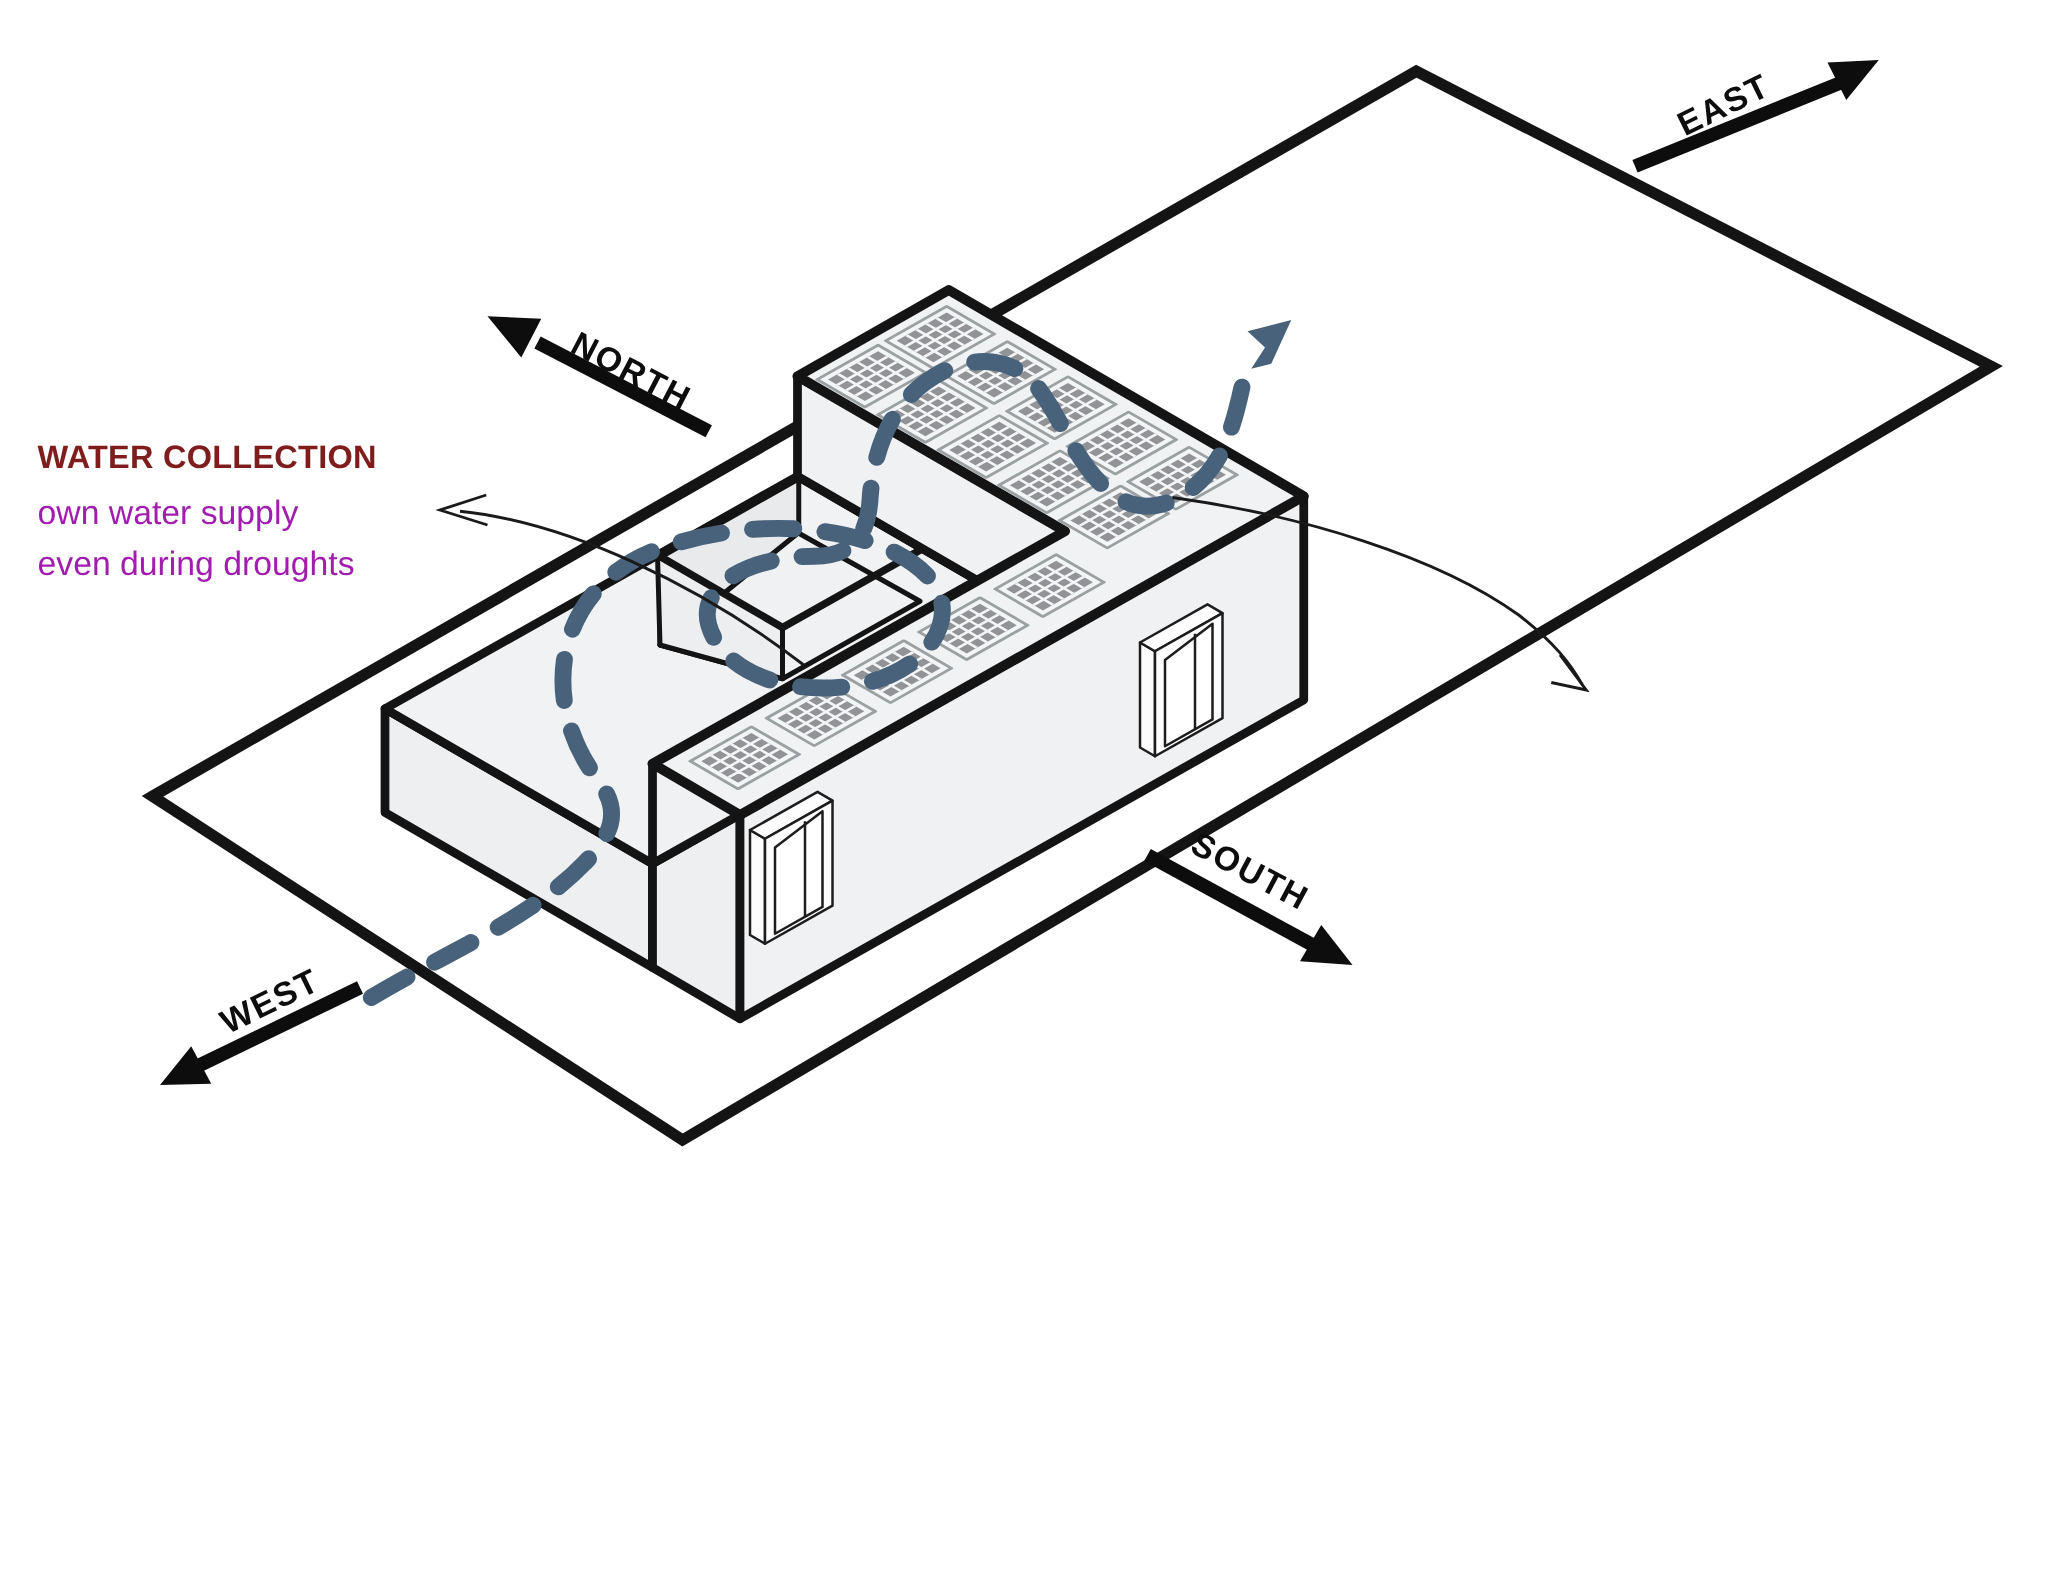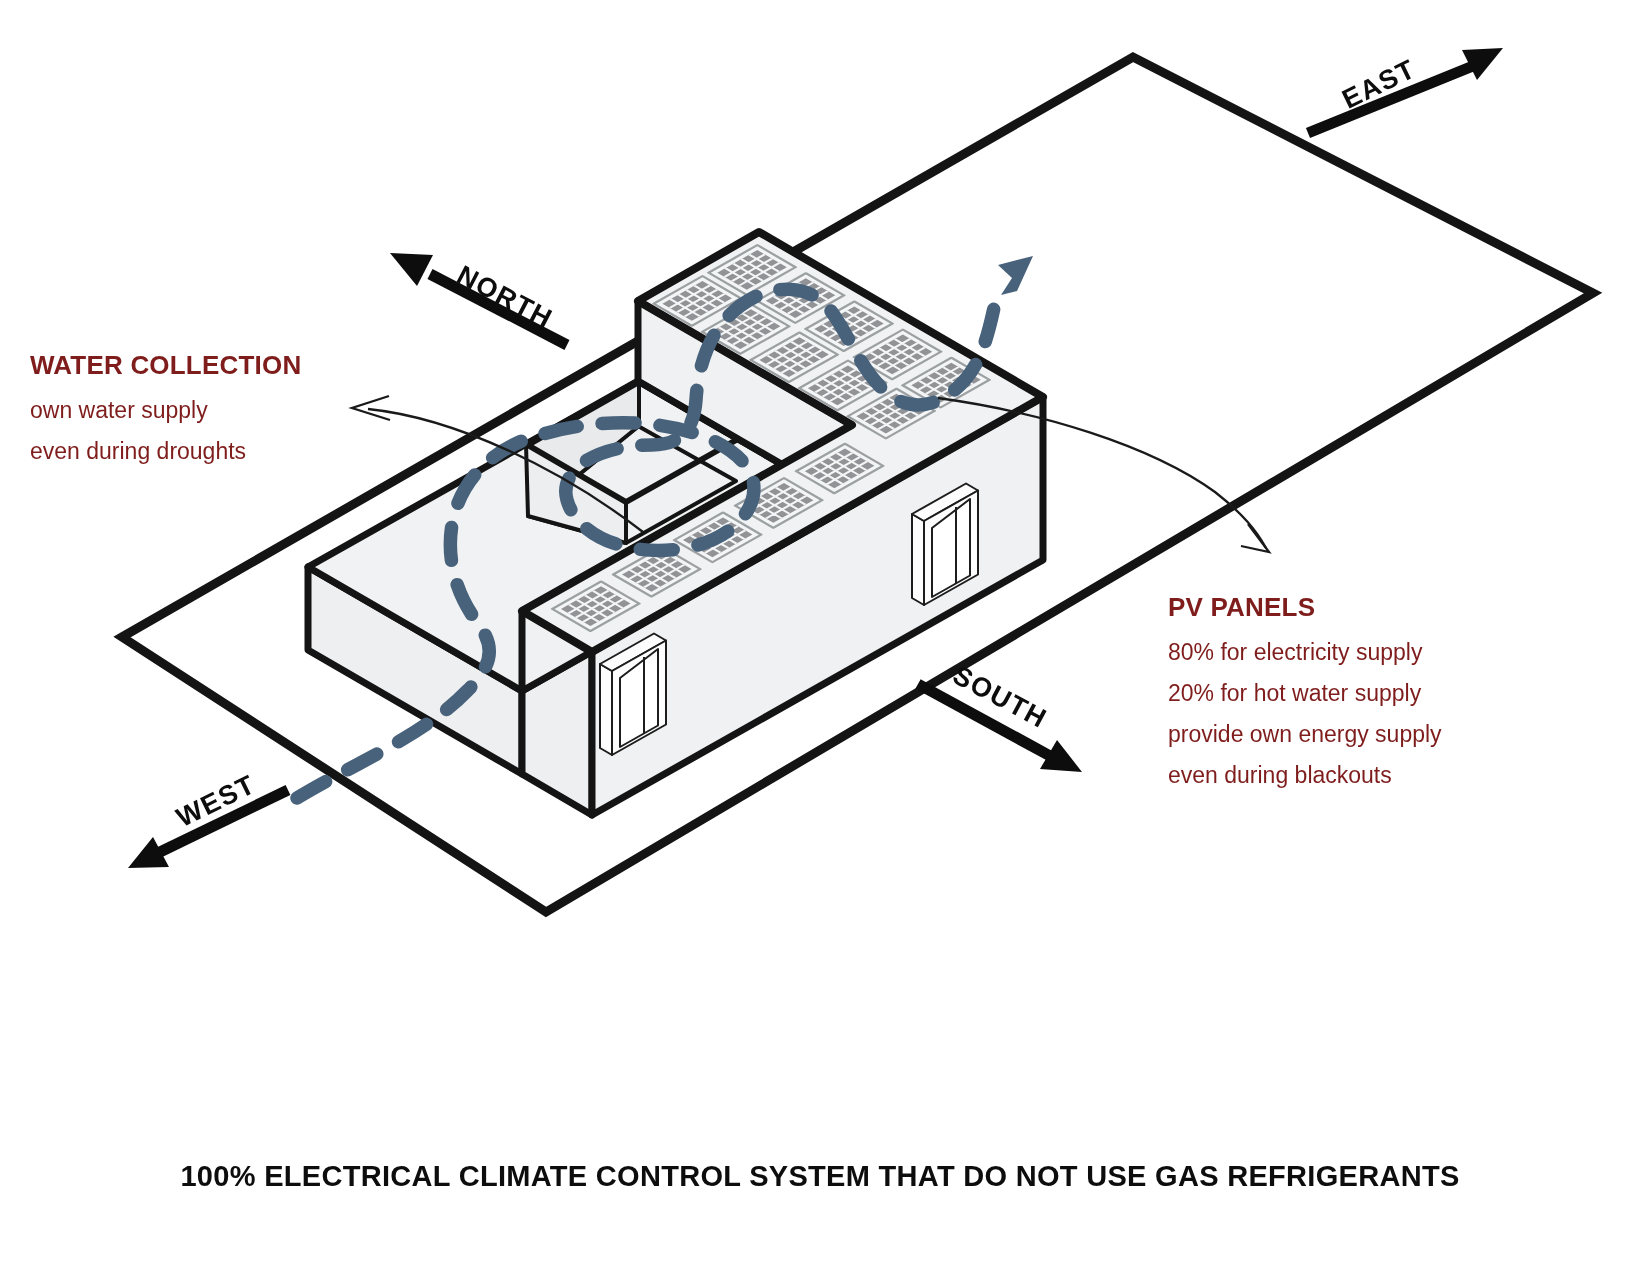--- a/index.html
+++ b/index.html
@@ -2,21 +2,21 @@
 <html><head>
 <meta charset="utf-8">
 <style>
   html,body{margin:0;padding:0;background:#ffffff;}
   body{width:1640px;height:1264px;position:relative;overflow:hidden;
        font-family:"Liberation Sans", sans-serif;color:#111;}
   .stage{position:absolute;left:0;top:0;width:1640px;height:1264px;}
   svg{position:absolute;left:0;top:0;}
   .label-block{position:absolute;}
   .label-title{font-weight:700;font-size:26px;letter-spacing:.2px;margin:0 0 9px 0;color:#7f1d1d;}
-  .label-line{font-size:23px;line-height:41px;color:#7f1d1d;}
+  .label-line{font-size:27px;line-height:41px;color:#a21caf;}
   .caption{position:absolute;left:0;right:0;top:1160px;text-align:center;
            font-weight:700;font-size:29px;letter-spacing:.3px;color:#0d0d0d;}
   .compass-text{font-weight:700;font-size:27px;letter-spacing:1.5px;fill:#0d0d0d;}
 </style>
 </head>
 <body>
 
 <div class="stage">
 
 <svg width="1640" height="1264" viewBox="0 0 1640 1264">
@@ -138,22 +138,14 @@
     </g>
   </g>
 </svg>
 
   <div class="label-block" style="left:30px;top:350px;">
     <div class="label-title">WATER COLLECTION</div>
     <div class="label-line">own water supply</div>
     <div class="label-line">even during droughts</div>
   </div>
 
-  <div class="label-block" style="left:1168px;top:592px;">
-    <div class="label-title">PV PANELS</div>
-    <div class="label-line">80% for electricity supply</div>
-    <div class="label-line">20% for hot water supply</div>
-    <div class="label-line">provide own energy supply</div>
-    <div class="label-line">even during blackouts</div>
-  </div>
 
-  <div class="caption">100% ELECTRICAL CLIMATE CONTROL SYSTEM THAT DO NOT USE GAS REFRIGERANTS</div>
 </div>
 
 </body></html>

